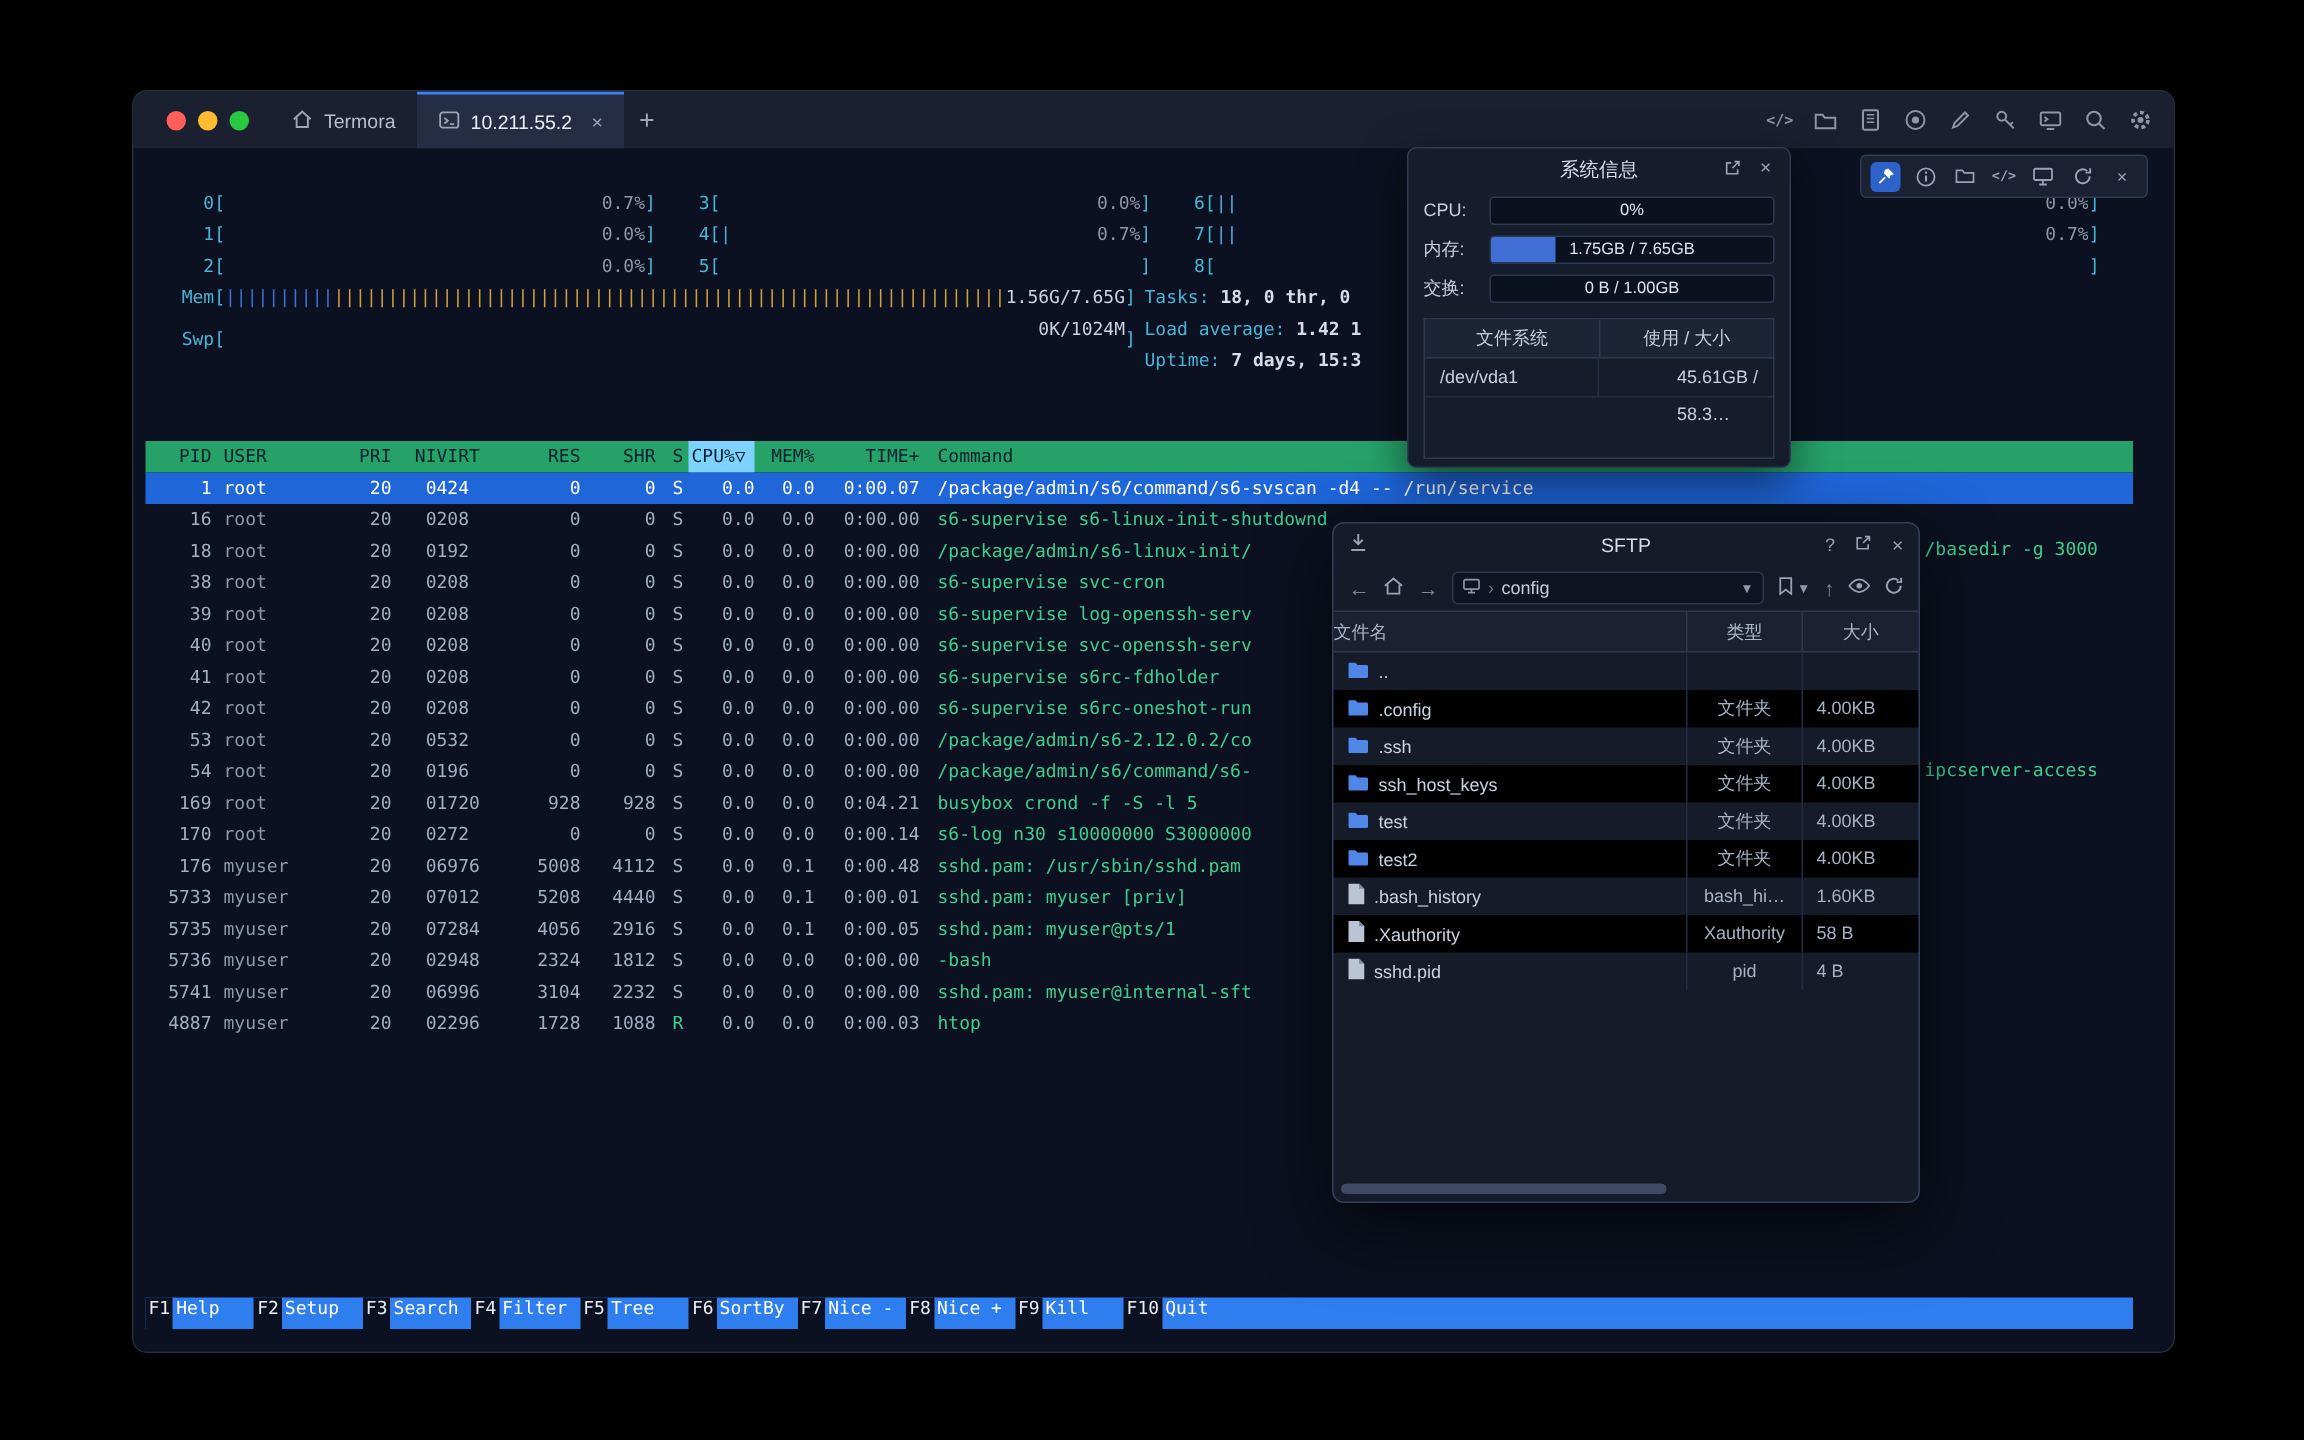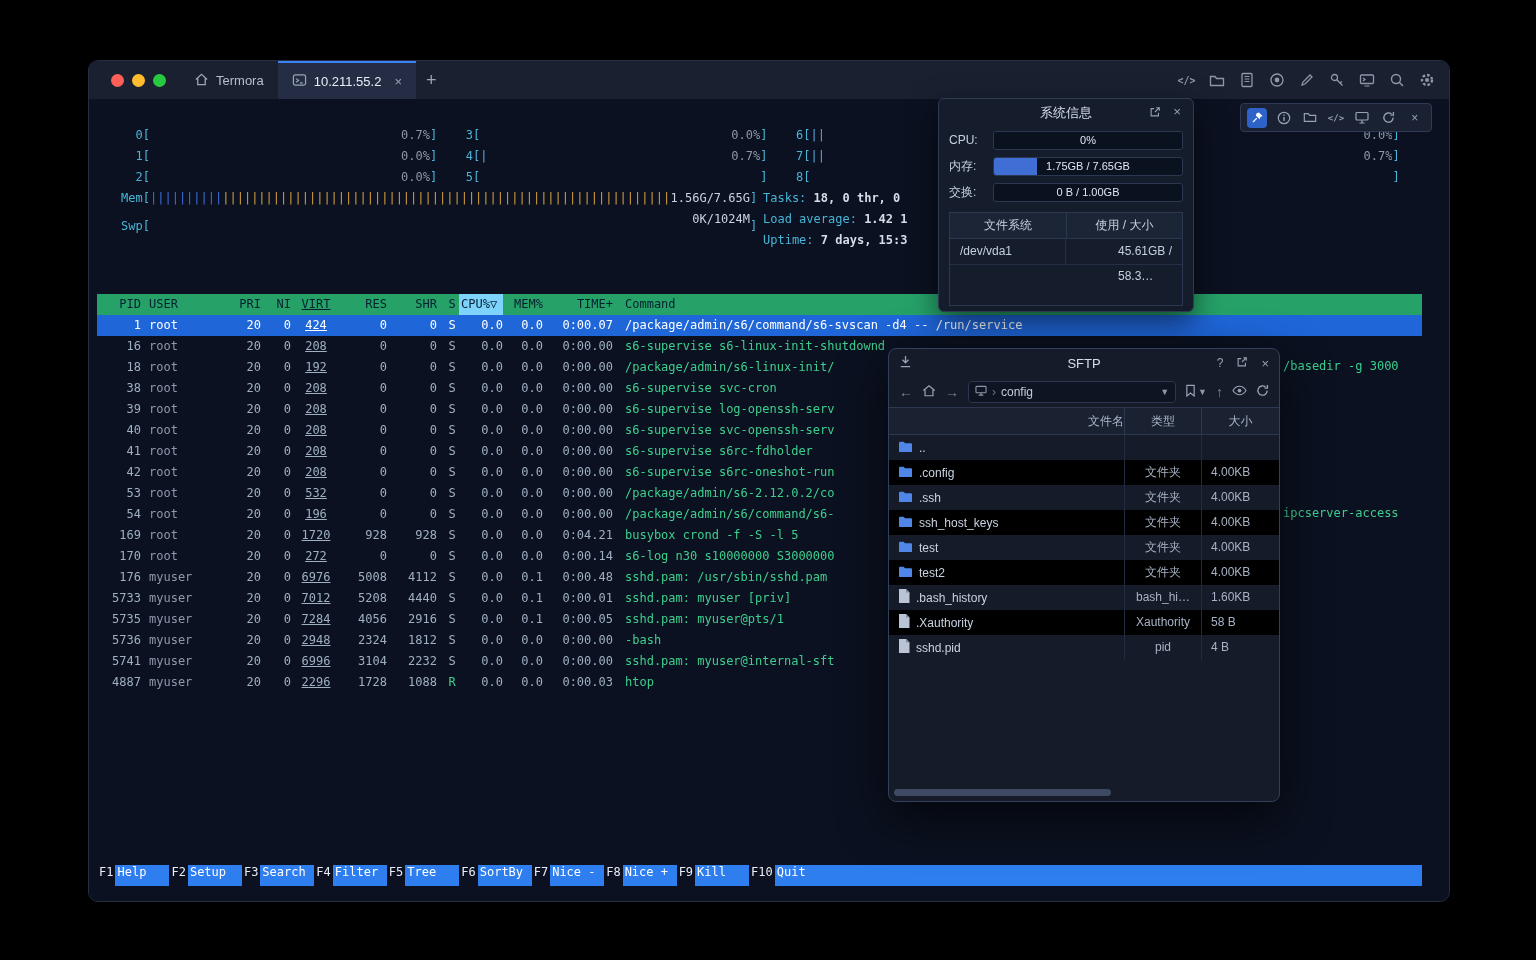--- a/index.html
+++ b/index.html
@@ -44,21 +44,21 @@
   .stab-io{background:#2160b8;color:#0b2036;margin-left:12px;}
   .hdr{left:8px;width:1325px;background:#26a269;color:#06202f;display:flex;}
   .hdr .hl{background:#7dd3fc;}
   .prow{position:absolute;left:8px;width:1325px;height:21px;display:flex;line-height:21px;}
   .sel{background:#1f66d9;}
   .sel span{color:#fff !important;}
   .c-pid{width:44px;text-align:right;}
   .c-user{width:72px;margin-left:8px;}
   .c-pri{width:40px;text-align:right;}
   .c-ni{width:30px;text-align:right;}
-  .c-virt{width:50px;text-align:center;text-decoration:underline;}
+  .c-virt{width:50px;text-align:left;}
   .c-res{width:46px;text-align:right;}
   .c-shr{width:50px;text-align:right;}
   .c-s{width:14px;margin-left:8px;text-align:center;}
   .c-cpu{width:44px;text-align:right;}
   .c-mem{width:40px;text-align:right;}
   .c-time{width:70px;text-align:right;}
   .c-cmd{margin-left:12px;white-space:pre;overflow:hidden;}
   .hdr .c-cpu{text-align:left;padding-left:2px;width:42px;}
   .t-num{color:#9fb0c2;}
   .t-user{color:#8d99ac;}
@@ -107,21 +107,21 @@
   .sftp-nav{height:30px;display:flex;align-items:center;gap:9px;padding:0 10px;}
   .nav-btn{color:#7c8799;font-size:14px;line-height:14px;}
   .crumb{flex:1;height:22px;background:#0e1422;border:1px solid #2c3850;border-radius:4px;
     display:flex;align-items:center;gap:5px;padding:0 6px;box-sizing:border-box;}
   .crumb .sep{color:#6b7689;}
   .crumb .dd{margin-left:auto;color:#8d97a9;font-size:9px;}
   .bmwrap{display:flex;align-items:center;gap:2px;}
   .dd2{color:#8d97a9;font-size:9px;}
   .sftp-cols{height:26px;display:flex;background:#1a2131;border-top:1px solid #2c3850;border-bottom:1px solid #2c3850;
     color:#aab6c8;line-height:26px;}
-  .sc-name{width:236px;text-align:right;border-right:1px solid #2c3850;box-sizing:border-box;}
+  .sc-name{width:236px;text-align:left;border-right:1px solid #2c3850;box-sizing:border-box;}
   .sc-type{width:77px;text-align:center;border-right:1px solid #2c3850;box-sizing:border-box;}
   .sc-size{flex:1;text-align:center;}
   .srow{height:25px;display:flex;align-items:stretch;}
   .srow.alt{background:#000000;justify-content:space-between;}
   .sname{width:236px;display:flex;align-items:center;gap:6px;padding-left:9px;box-sizing:border-box;
     border-right:1px solid #222c41;color:#c9d3e1;}
   .stype{width:77px;text-align:center;line-height:25px;border-right:1px solid #222c41;box-sizing:border-box;color:#a7b2c4;}
   .ssize{flex:1;padding-left:9px;line-height:25px;color:#a7b2c4;}
   .hscroll{position:absolute;left:5px;bottom:5px;width:217px;height:7px;background:#3e4a63;border-radius:4px;}
 </style>

